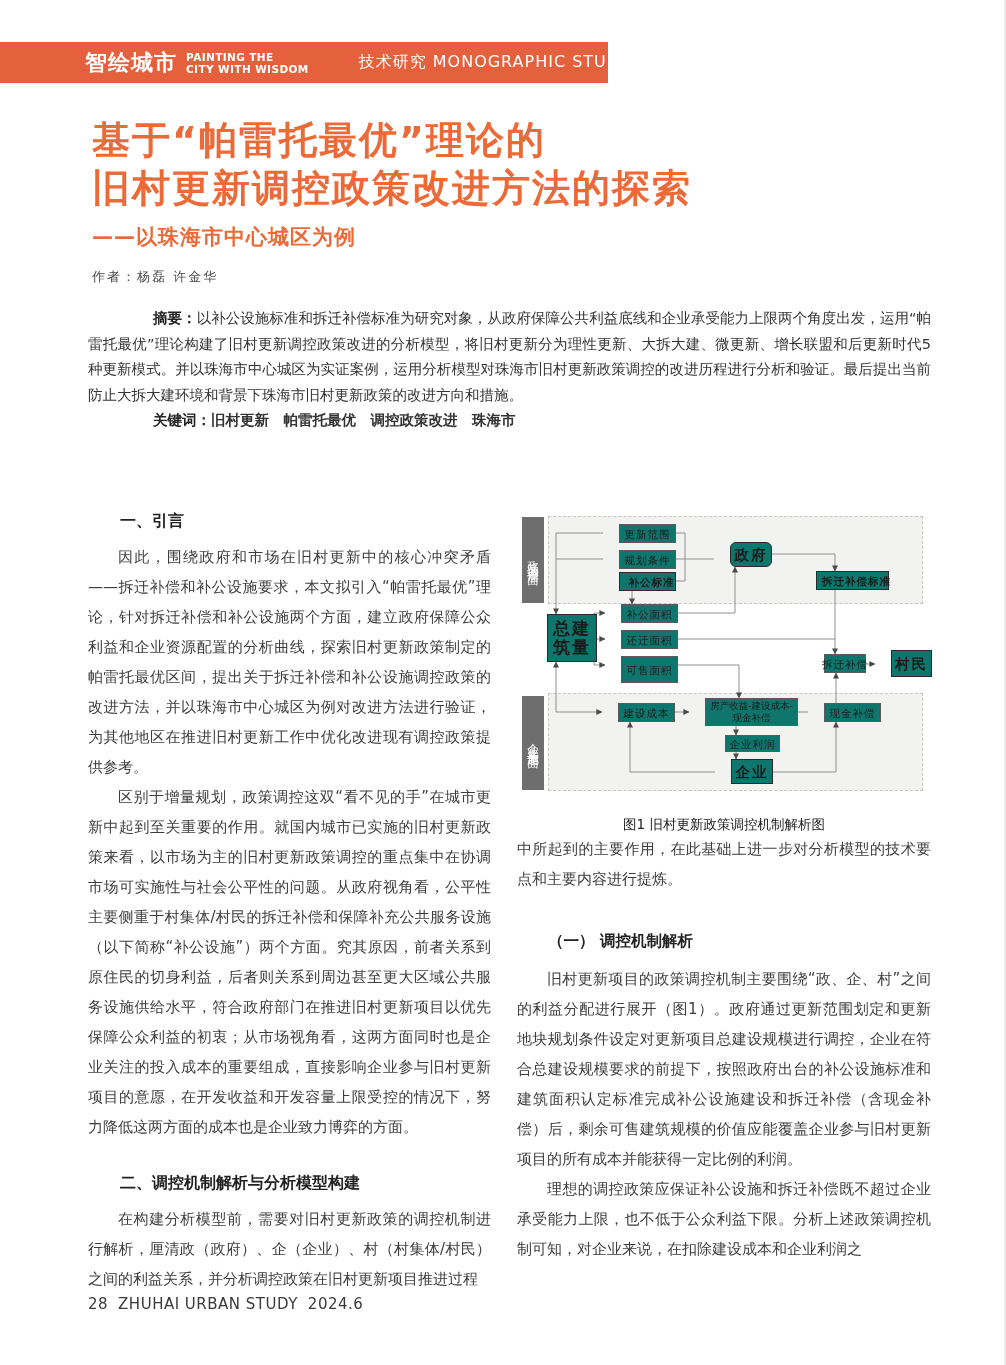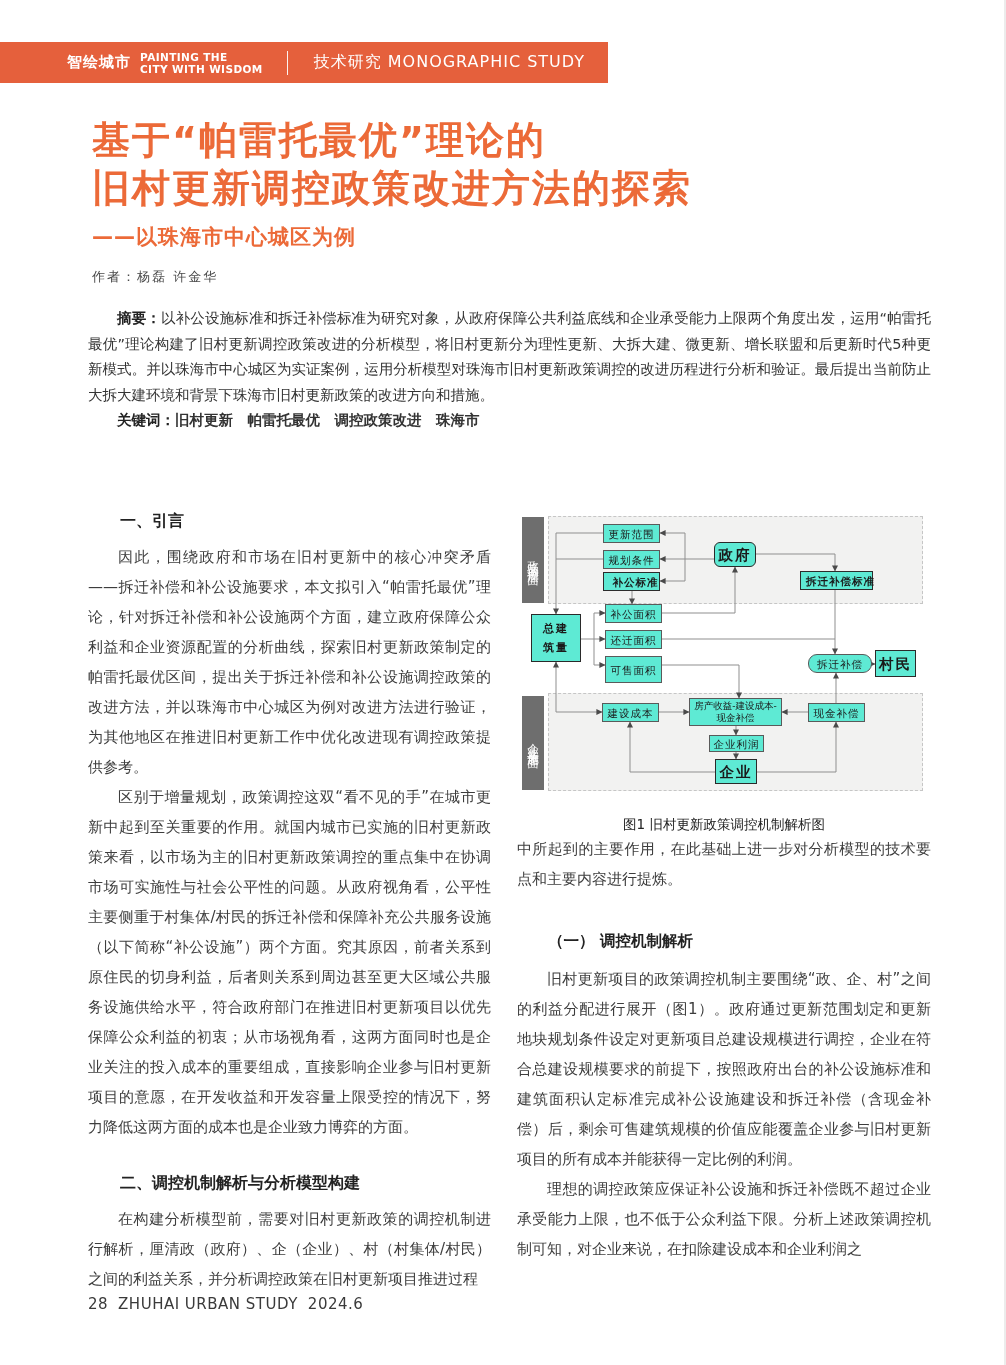--- a/index.html
+++ b/index.html
@@ -4,34 +4,34 @@
 <style>
   html,body{margin:0;padding:0;background:#ffffff;}
   .page{
     position:relative;width:1006px;height:1365px;background:#ffffff;overflow:hidden;
     font-family:"DejaVu Sans","Liberation Sans",sans-serif;
     border-right:2px solid #ececec;box-sizing:border-box;
   }
   
   .band{position:absolute;left:0;top:42px;width:608px;height:41px;background:#E5603C;
         display:flex;align-items:center;color:#fff;}
-  .brand-cn{margin-left:67px;font-size:15px;font-weight:bold;letter-spacing:1px;white-space:nowrap;}
+  .brand-cn{margin-left:85px;font-size:22px;font-weight:bold;letter-spacing:1px;white-space:nowrap;}
   .brand-en{margin-left:9px;font-size:10.5px;line-height:12px;font-weight:600;letter-spacing:0.4px;white-space:nowrap;}
   .band-divider{margin-left:24px;width:1px;height:24px;background:rgba(255,255,255,0.92);}
   .band-section{margin-left:26px;font-size:16px;letter-spacing:1px;white-space:nowrap;}
   
   .title-block{position:absolute;left:92px;top:116px;width:840px;}
   .title-line{font-size:38px;font-weight:800;color:#EC6A38;line-height:48px;letter-spacing:2px;white-space:nowrap;}
   .subtitle{margin-top:11px;font-size:21px;font-weight:bold;color:#EC6A38;letter-spacing:1px;}
   .author{margin-top:17px;font-size:13px;color:#4a4a4a;letter-spacing:2px;}
   
   .abstract{position:absolute;left:88px;top:306px;width:843px;font-size:14.5px;line-height:25.5px;
             color:#333;text-align:justify;}
   .abstract p{margin:0;text-indent:2em;}
-  .abstract .lbl{font-weight:bold;color:#222;}
+  .abstract .lbl{font-weight:bold;color:#222;margin-left:36px;}
   .abstract .kw{font-weight:600;}
   
   .col{position:absolute;font-size:15px;line-height:30px;color:#3D3D3D;text-align:justify;}
   .col-left{left:88px;top:506px;width:403px;}
   .col-right{left:517px;top:508px;width:414px;}
   .col p{margin:0;text-indent:2em;}
   .col p.no-indent{text-indent:0;}
   .col h2{font-size:16px;font-weight:bold;color:#222;text-indent:2em;margin:0 0 6px 0;line-height:30px;}
   .col h2.spaced{margin-top:26px;}
   .col h3{font-size:15.5px;font-weight:bold;color:#222;text-indent:2em;margin:32px 0 8px 0;line-height:30px;}
@@ -40,39 +40,39 @@
   .layer-bg{position:absolute;background:#F2F2F1;border:1px dashed #C6C6C6;box-sizing:border-box;}
   .bg-policy{left:31px;top:8px;width:375px;height:88px;}
   .bg-ent{left:31px;top:185px;width:375px;height:98px;}
   .layer-label{position:absolute;width:22px;background:#6E6E6E;color:#fff;
                writing-mode:vertical-rl;text-orientation:upright;letter-spacing:3px;font-size:11.5px;
                display:flex;align-items:center;justify-content:center;
                font-family:"DejaVu Serif","Liberation Serif",serif;}
   .lbl-policy{left:5px;top:9px;height:86px;}
   .lbl-ent{left:5px;top:188px;height:94px;}
   .flines{position:absolute;left:0;top:0;width:414px;height:300px;}
-  .fnode{position:absolute;background:#5eead4;border:1px solid #5a5a5a;box-sizing:border-box;
+  .fnode{position:absolute;background:#0f766e;border:1px solid #5a5a5a;box-sizing:border-box;
          display:flex;align-items:center;justify-content:center;
          font-family:"DejaVu Serif","Liberation Serif",serif;
-         font-size:10.5px;color:#1a1a1a;letter-spacing:1px;white-space:nowrap;}
+         font-size:10.5px;color:#1a1a1a;letter-spacing:1px;white-space:nowrap;margin-left:16px;}
   .fnode.bold{font-weight:bold;border-color:#2c2c2c;padding-left:8px;}
   .fnode.big{font-size:14.5px;font-weight:bold;border:1.5px solid #2a2a2a;letter-spacing:2px;}
   .fnode.two-line{flex-direction:column;letter-spacing:0;}
   .fnode.two-line span{line-height:12px;font-size:9.5px;}
-  .fnode.big.two-line span{line-height:19px;font-size:11px;letter-spacing:2px;}
+  .fnode.big.two-line span{line-height:19px;font-size:17px;letter-spacing:2px;}
   .n-update{left:86px;top:16px;width:57px;height:19px;}
   .n-plan{left:86px;top:42px;width:57px;height:19px;}
   .n-bgstd{left:86px;top:64px;width:57px;height:19px;}
   .n-gov{left:197px;top:34px;width:42px;height:25px;border-radius:6px;}
   .n-dstd{left:283px;top:63px;width:73px;height:19px;}
   .n-total{left:14px;top:106px;width:50px;height:48px;}
   .n-bgarea{left:88px;top:96px;width:57px;height:19px;}
   .n-hqarea{left:88px;top:122px;width:57px;height:19px;}
   .n-ksarea{left:88px;top:148px;width:57px;height:27px;}
-  .n-dcomp{left:291px;top:146px;width:64px;height:19px;border-radius:9px;}
+  .n-dcomp{left:291px;top:146px;width:42px;height:19px;}
   .n-villager{left:358px;top:142px;width:41px;height:27px;}
   .n-cost{left:85px;top:195px;width:57px;height:19px;}
   .n-rev{left:172px;top:190px;width:93px;height:28px;}
   .n-cash{left:291px;top:195px;width:57px;height:19px;}
   .n-profit{left:192px;top:227px;width:55px;height:17px;}
   .n-ent{left:198px;top:251px;width:42px;height:25px;}
   .fig-caption{margin-top:6px;text-align:center;font-size:13.5px;font-weight:normal;color:#222;
                text-indent:0;line-height:20px;}
   .after-fig{margin-top:22px;}
   

